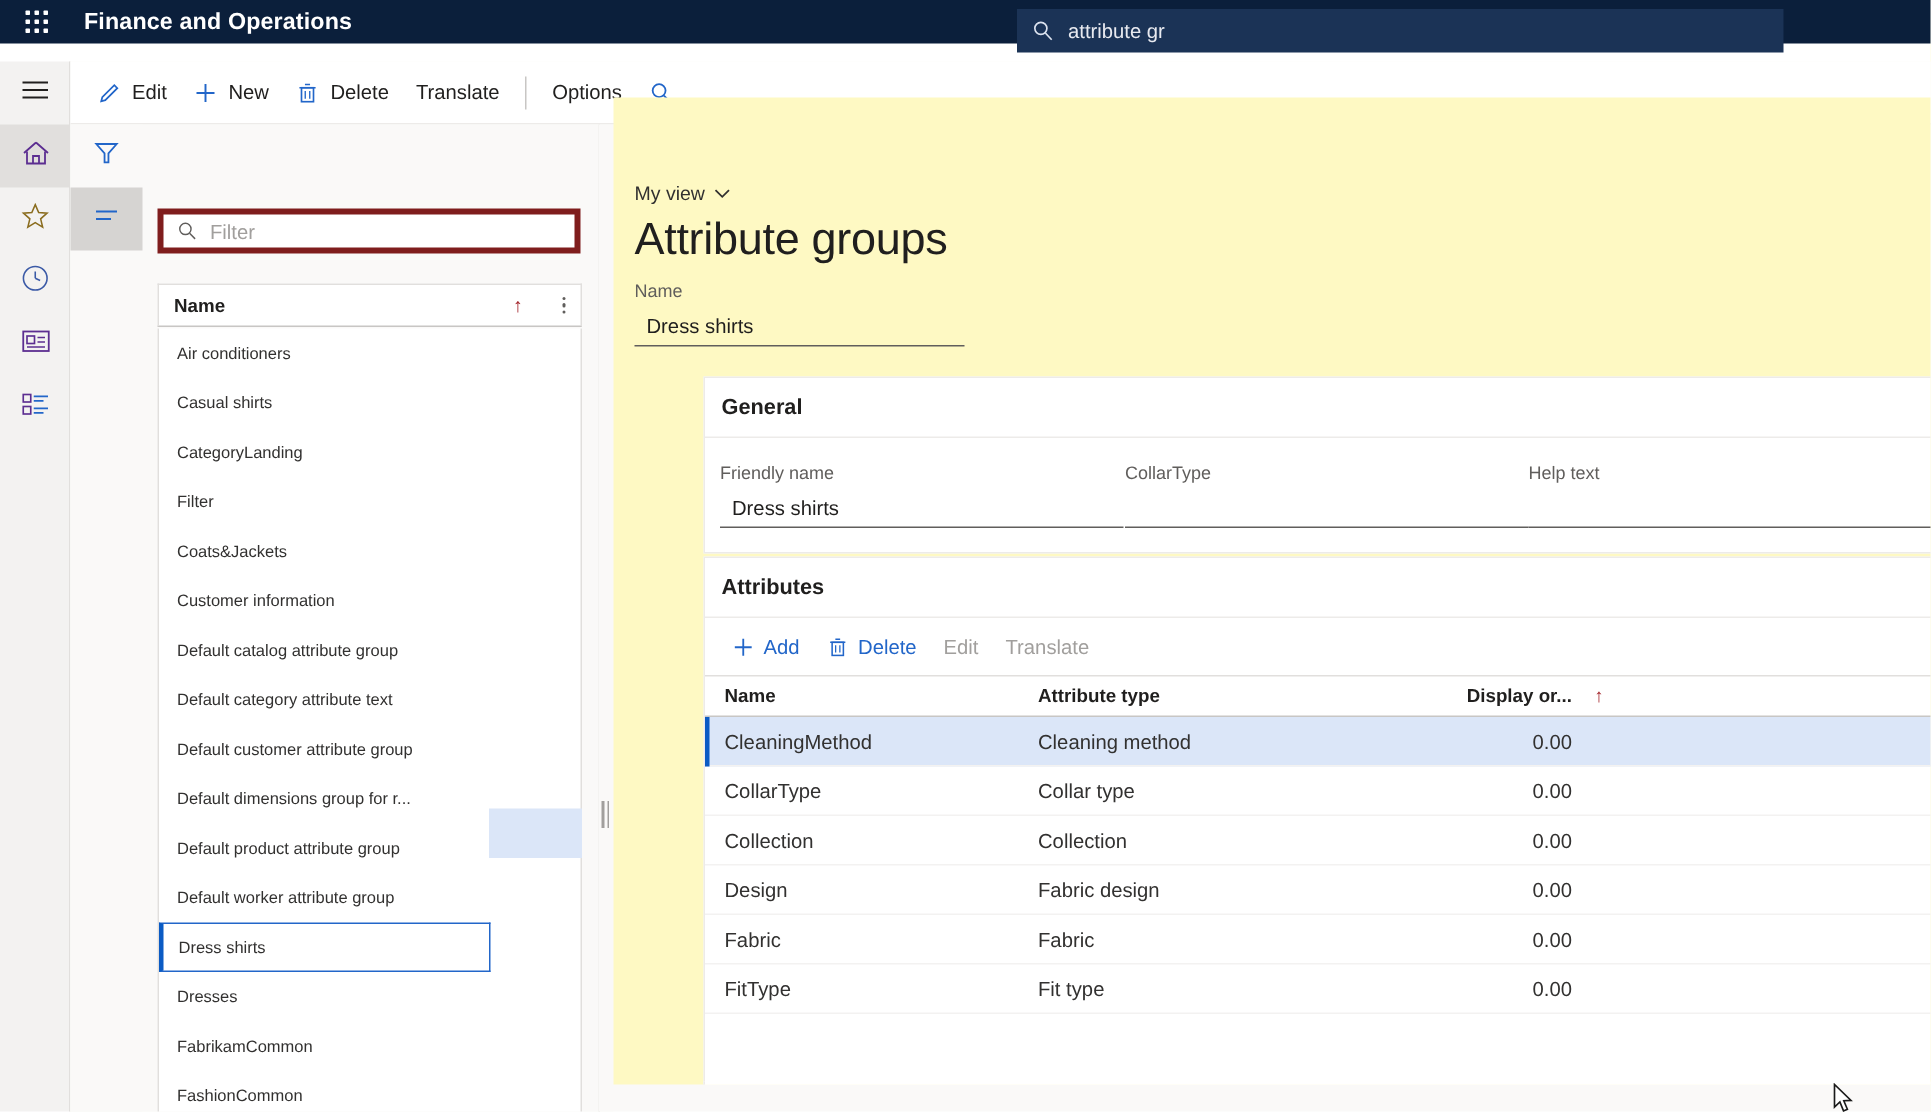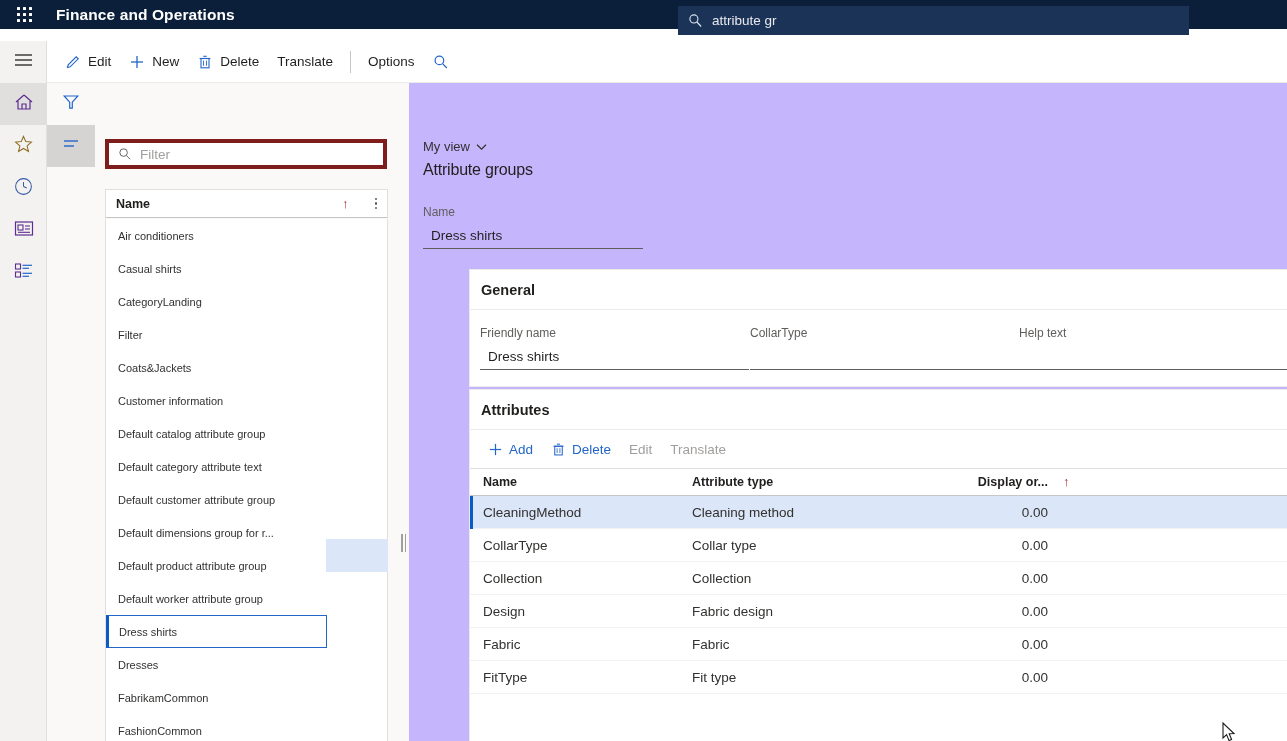--- a/index.html
+++ b/index.html
@@ -202,35 +202,35 @@
   }
   .splitter-grip {
     position: absolute; left: 2px; top: 451px;
     width: 5px; height: 18px;
     display: flex; gap: 2px;
   }
   .splitter-grip i { width: 1.5px; height: 18px; background: #a19f9d; display: block; }
 
   
   .content {
-    position: absolute; left: 362px; top: 42px;
+    position: absolute; left: 362px; top: 24px;
     width: 878px; height: 658px;
-    background: #c4b5fd;
+    background: #fef9c3;
     overflow: hidden;
   }
   .viewselector {
     position: absolute; left: 14px; top: 56px;
     display: flex; align-items: center;
     font-size: 13px; color: #323130;
     cursor: pointer;
   }
   .viewselector .chev { margin-left: 6px; display: flex; }
   .pagetitle {
     position: absolute; left: 14px; top: 78px;
-    font-size: 16px; font-weight: normal; color: #201f1e;
+    font-size: 30px; font-weight: normal; color: #201f1e;
     letter-spacing: -0.2px;
   }
   .namefield {
     position: absolute; left: 14px; top: 122px; width: 220px;
   }
   .fld-label { font-size: 12px; color: #605e5c; margin-bottom: 4px; }
   .fld-input {
     height: 26px;
     border-bottom: 1px solid #605e5c;
     display: flex; align-items: center;

